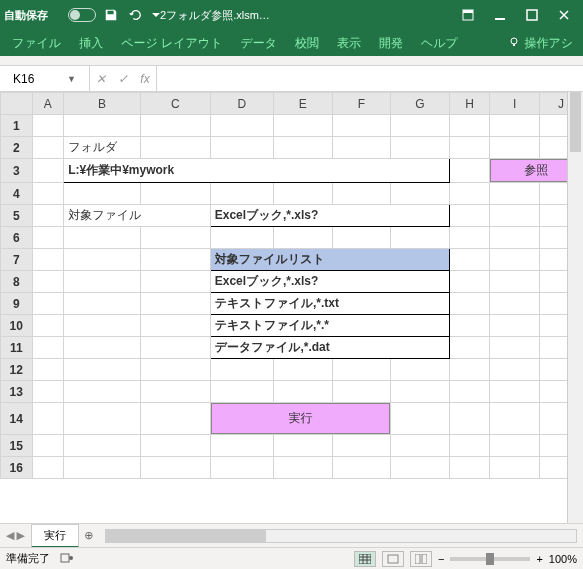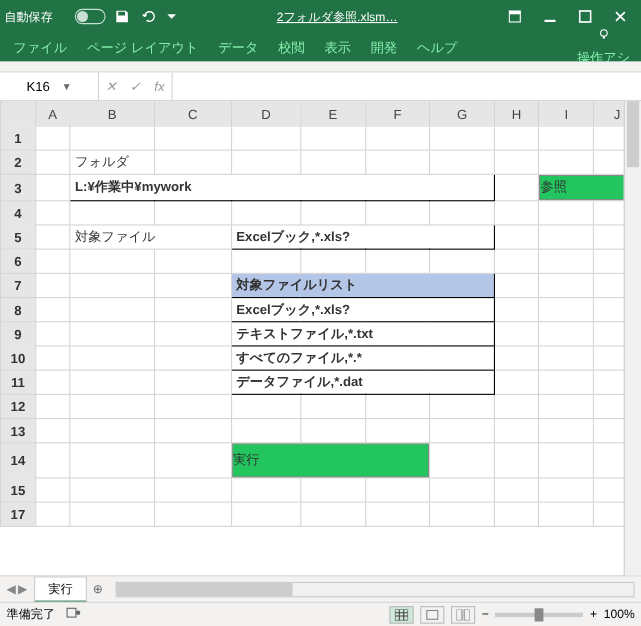--- a/index.html
+++ b/index.html
@@ -1,55 +1,55 @@
 <!DOCTYPE html>
 <html><head>
 <meta charset="utf-8">
 <style>
 * { box-sizing: border-box; margin: 0; padding: 0; font-family: "Meiryo UI", "Yu Gothic UI", sans-serif; }
 body { background: #fff; width: 583px; height: 569px; overflow: hidden; display: flex; flex-direction: column; }
 
 
 .titlebar { background: #217346; height: 30px; display: flex; align-items: center; color: #fff; font-size: 11px; padding: 0 4px; }
-.autosave { display: flex; align-items: center; gap: 20px; margin-right: 8px; }
+.autosave { display: flex; align-items: center; gap: 20px; margin-right: 8px; font-weight: bold; }
 .autosave-toggle { width: 28px; height: 14px; border: 1px solid #c8e0d4; border-radius: 7px; position: relative; }
 .autosave-toggle::before { content: ""; position: absolute; width: 10px; height: 10px; background: #c8e0d4; border-radius: 50%; top: 1px; left: 1px; }
 .titlebar-icons { display: flex; gap: 10px; align-items: center; }
 .titlebar-icons span { display: inline-flex; }
-.filename { flex: 1; text-align: center; font-size: 11px; text-decoration: underline; }
+.filename { flex: 1; font-size: 11px; }
 .win-controls { display: flex; gap: 2px; }
 .win-btn { width: 30px; height: 28px; display: flex; align-items: center; justify-content: center; cursor: pointer; }
 
 
 .ribbontabs { background: #217346; height: 26px; display: flex; align-items: center; padding: 0 4px; gap: 2px; color: #86efac; font-size: 12px; }
 .rtab { padding: 4px 8px; cursor: pointer; }
-.tellme { margin-left: auto; display: flex; align-items: center; gap: 4px; padding: 0 6px; flex-direction: column; }
+.tellme { margin-left: auto; display: flex; align-items: center; gap: 4px; padding: 0 6px; }
 .ribbon-spacer { background: #f3f2f1; height: 10px; border-bottom: 1px solid #d4d4d4; }
 
 
 .fbar { height: 26px; background: #fff; border-bottom: 1px solid #d4d4d4; display: flex; align-items: stretch; font-size: 12px; }
-.namebox { width: 90px; border-right: 1px solid #d4d4d4; display: flex; align-items: center; padding: 0 24px; justify-content: space-between; }
+.namebox { width: 90px; border-right: 1px solid #d4d4d4; display: flex; align-items: center; padding: 0 13px; justify-content: space-between; }
 .namebox-dd { color: #666; font-size: 9px; }
 .fx-btns { display: flex; align-items: center; border-right: 1px solid #d4d4d4; }
 .fx-btn { width: 22px; display: flex; align-items: center; justify-content: center; color: #999; font-style: italic; }
 .fx-input { flex: 1; display: flex; align-items: center; padding: 0 6px; }
 
 
 .gridwrap { flex: 1; display: flex; flex-direction: column; overflow: hidden; background: #fff; }
 .grid { border-collapse: collapse; table-layout: fixed; font-size: 12px; color: #333; }
 .grid th, .grid td { border: 1px solid #d4d4d4; height: 22px; padding: 0 4px; background: #fff; text-align: left; vertical-align: middle; white-space: nowrap; overflow: hidden; }
 .grid thead th { background: #e6e6e6; text-align: center; font-weight: normal; color: #444; }
 .grid .rowhdr { background: #e6e6e6; text-align: center; width: 28px; }
 .grid .corner { background: #e6e6e6; width: 28px; }
 .colA{width:28px}.colB{width:68px}.colC{width:62px}.colD{width:56px}.colE{width:52px}.colF{width:52px}.colG{width:52px}.colH{width:36px}.colI{width:44px}.colJ{width:38px}
 
 .cell-bordered { border: 1.5px solid #000 !important; font-weight: bold; }
 .cell-fill-blue { background: #b4c6e7 !important; text-align: center; }
 .cell-center { text-align: center; }
-.form-button { background: #22c55e; border: 1px solid #888; box-shadow: 1px 1px 0 #666; text-align: left; font-size: 12px; padding: 2px 0; cursor: pointer; }
+.form-button { background: #f0abfc; border: 1px solid #888; box-shadow: 1px 1px 0 #666; text-align: center; font-size: 12px; padding: 2px 0; cursor: pointer; }
 .row14 td { height: 30px; }
 
 
 .sheettabs { height: 24px; background: #f3f2f1; border-top: 1px solid #d4d4d4; display: flex; align-items: center; font-size: 11px; }
 .sheet-nav { display: flex; gap: 2px; padding: 0 6px; color: #888; }
 .sheet-nav span { cursor: pointer; }
 .stab { padding: 3px 12px; background: #fff; border: 1px solid #ccc; border-bottom: none; cursor: pointer; }
 .stab.active { border-bottom: 2px solid #217346; }
 .stab-add { width: 20px; text-align: center; color: #666; cursor: pointer; }
 .hscroll { flex: 1; margin: 0 6px; height: 14px; background: #f0f0f0; border: 1px solid #ccc; position: relative; }
@@ -112,20 +112,21 @@
     <div class="win-btn">
         <svg width="12" height="12" viewBox="0 0 12 12">
           <path stroke="#fff" stroke-width="1.5" d="M2 2l8 8M10 2l-8 8"></path>
         </svg>
       </div>
   </div>
 </div>
 
 <div class="ribbontabs">
   <div class="rtab">ファイル</div>
+  <div class="rtab">挿入</div>
   <div class="rtab">ページ レイアウト</div>
   <div class="rtab">データ</div>
   <div class="rtab">校閲</div>
   <div class="rtab">表示</div>
   <div class="rtab">開発</div>
   <div class="rtab">ヘルプ</div>
   <div class="tellme">
     <span><svg width="12" height="12" viewBox="0 0 12 12">
           <circle cx="6" cy="5" r="3" fill="none" stroke="#fff"></circle>
           <rect x="5" y="8" width="2" height="2" fill="#fff"></rect>
@@ -277,21 +278,21 @@
   <td colspan="4" class="cell-bordered cell-center">テキストファイル,*.txt</td>
   <td></td>
           <td></td>
           <td></td>
 </tr>
 <tr>
           <th class="rowhdr">10</th>
           <td></td>
           <td></td>
           <td></td>
-  <td colspan="4" class="cell-bordered cell-center">すべてのファイル,*.*</td>
+  <td colspan="4" class="cell-bordered cell-center">テキストファイル,*.*</td>
   <td></td>
           <td></td>
           <td></td>
 </tr>
 <tr>
           <th class="rowhdr">11</th>
           <td></td>
           <td></td>
           <td></td>
   <td colspan="4" class="cell-bordered cell-center">データファイル,*.dat</td>
@@ -345,21 +346,21 @@
           <td></td>
           <td></td>
           <td></td>
           <td></td>
           <td></td>
           <td></td>
           <td></td>
           <td></td>
         </tr>
 <tr style="height:12px">
-          <th class="rowhdr">17</th>
+          <th class="rowhdr">16</th>
           <td></td>
           <td></td>
           <td></td>
           <td></td>
           <td></td>
           <td></td>
           <td></td>
           <td></td>
           <td></td>
           <td></td>

